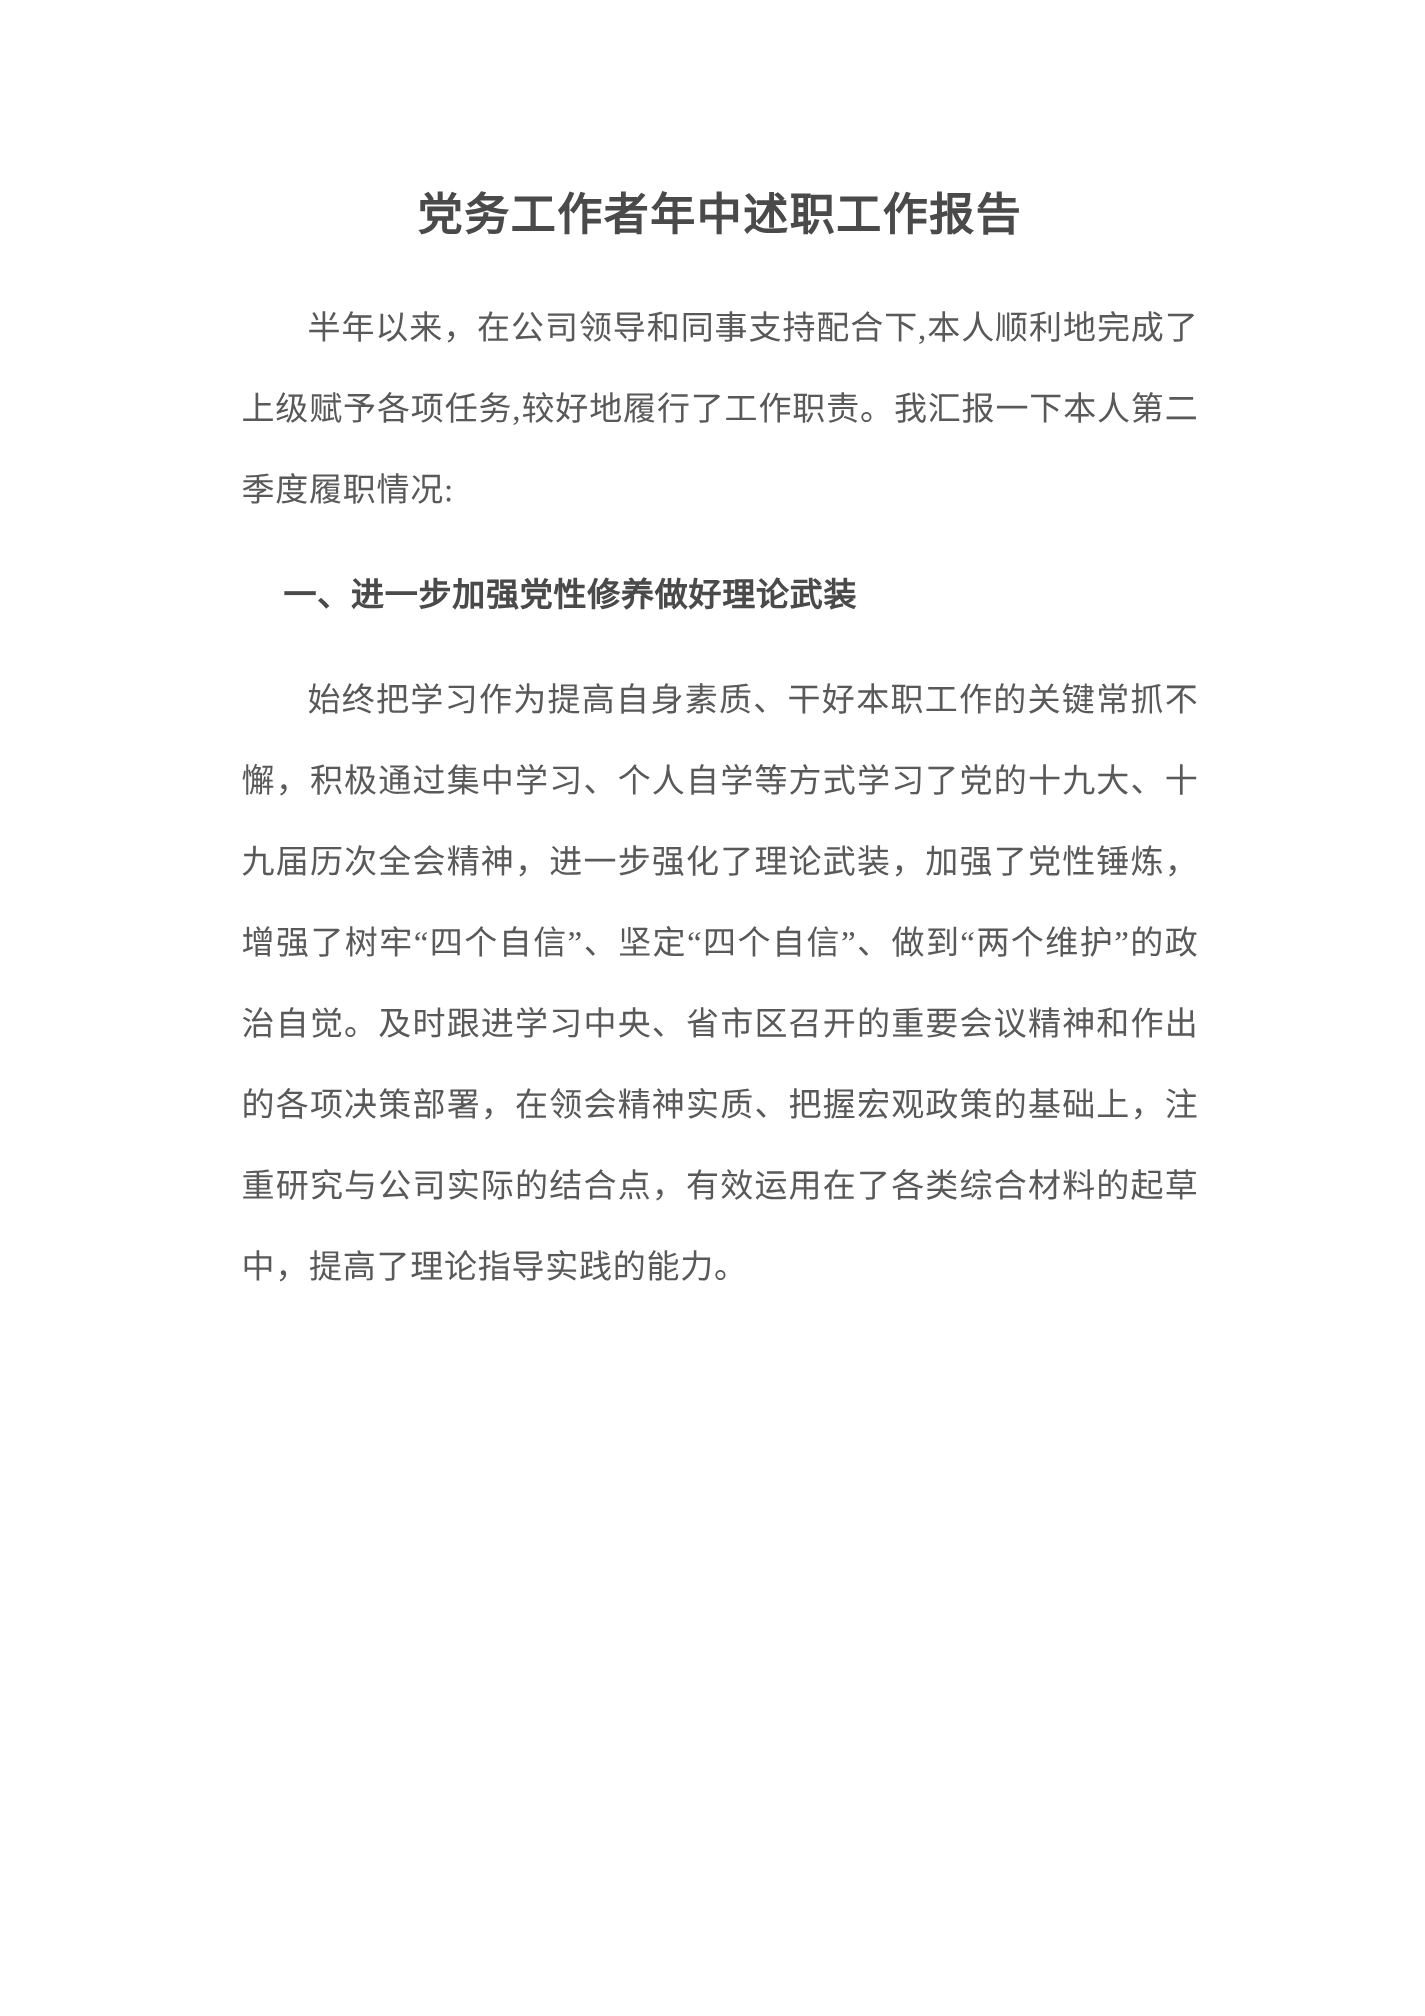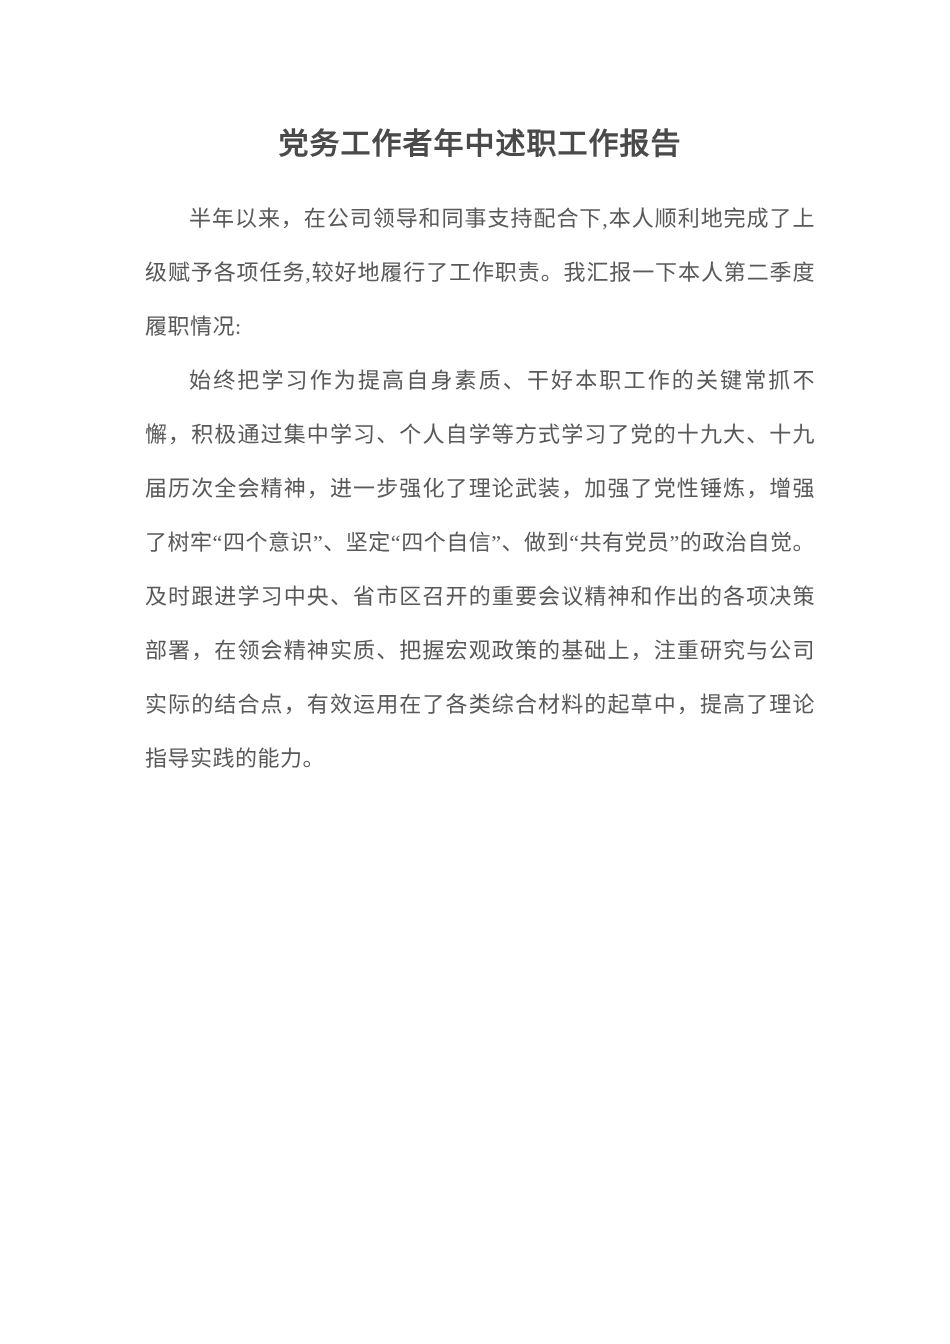--- a/index.html
+++ b/index.html
@@ -24,21 +24,21 @@
   .doc-title {
     margin: 0 0 26px 0;
     font-size: 30px;
     font-weight: bold;
     text-align: center;
     line-height: 44px;
     color: #4a4a4a;
     letter-spacing: 1px;
   }
   .para {
-    margin: 0;
+    margin: 16px;
     font-size: 22px;
     line-height: 54px;
     text-align: justify;
     text-justify: inter-ideograph;
     text-indent: 2em;
     color: #595959;
     letter-spacing: 0.5px;
   }
   .heading {
     margin: 10px 0 6px 0;
@@ -51,17 +51,18 @@
   }
 </style>
 </head>
 <body>
 
 <div class="page">
   <h1 class="doc-title">党务工作者年中述职工作报告</h1>
 
   <p class="para">半年以来，在公司领导和同事支持配合下,本人顺利地完成了上级赋予各项任务,较好地履行了工作职责。我汇报一下本人第二季度履职情况:</p>
 
+  <h2 class="heading">一、进一步加强党性修养做好理论武装</h2>
 
-  <p class="para">始终把学习作为提高自身素质、干好本职工作的关键常抓不懈，积极通过集中学习、个人自学等方式学习了党的十九大、十九届历次全会精神，进一步强化了理论武装，加强了党性锤炼，增强了树牢“四个意识”、坚定“四个自信”、做到“共有党员”的政治自觉。及时跟进学习中央、省市区召开的重要会议精神和作出的各项决策部署，在领会精神实质、把握宏观政策的基础上，注重研究与公司实际的结合点，有效运用在了各类综合材料的起草中，提高了理论指导实践的能力。</p>
+  <p class="para">始终把学习作为提高自身素质、干好本职工作的关键常抓不懈，积极通过集中学习、个人自学等方式学习了党的十九大、十九届历次全会精神，进一步强化了理论武装，加强了党性锤炼，增强了树牢“四个自信”、坚定“四个自信”、做到“两个维护”的政治自觉。及时跟进学习中央、省市区召开的重要会议精神和作出的各项决策部署，在领会精神实质、把握宏观政策的基础上，注重研究与公司实际的结合点，有效运用在了各类综合材料的起草中，提高了理论指导实践的能力。</p>
 
 
 </div>
 
 </body></html>

